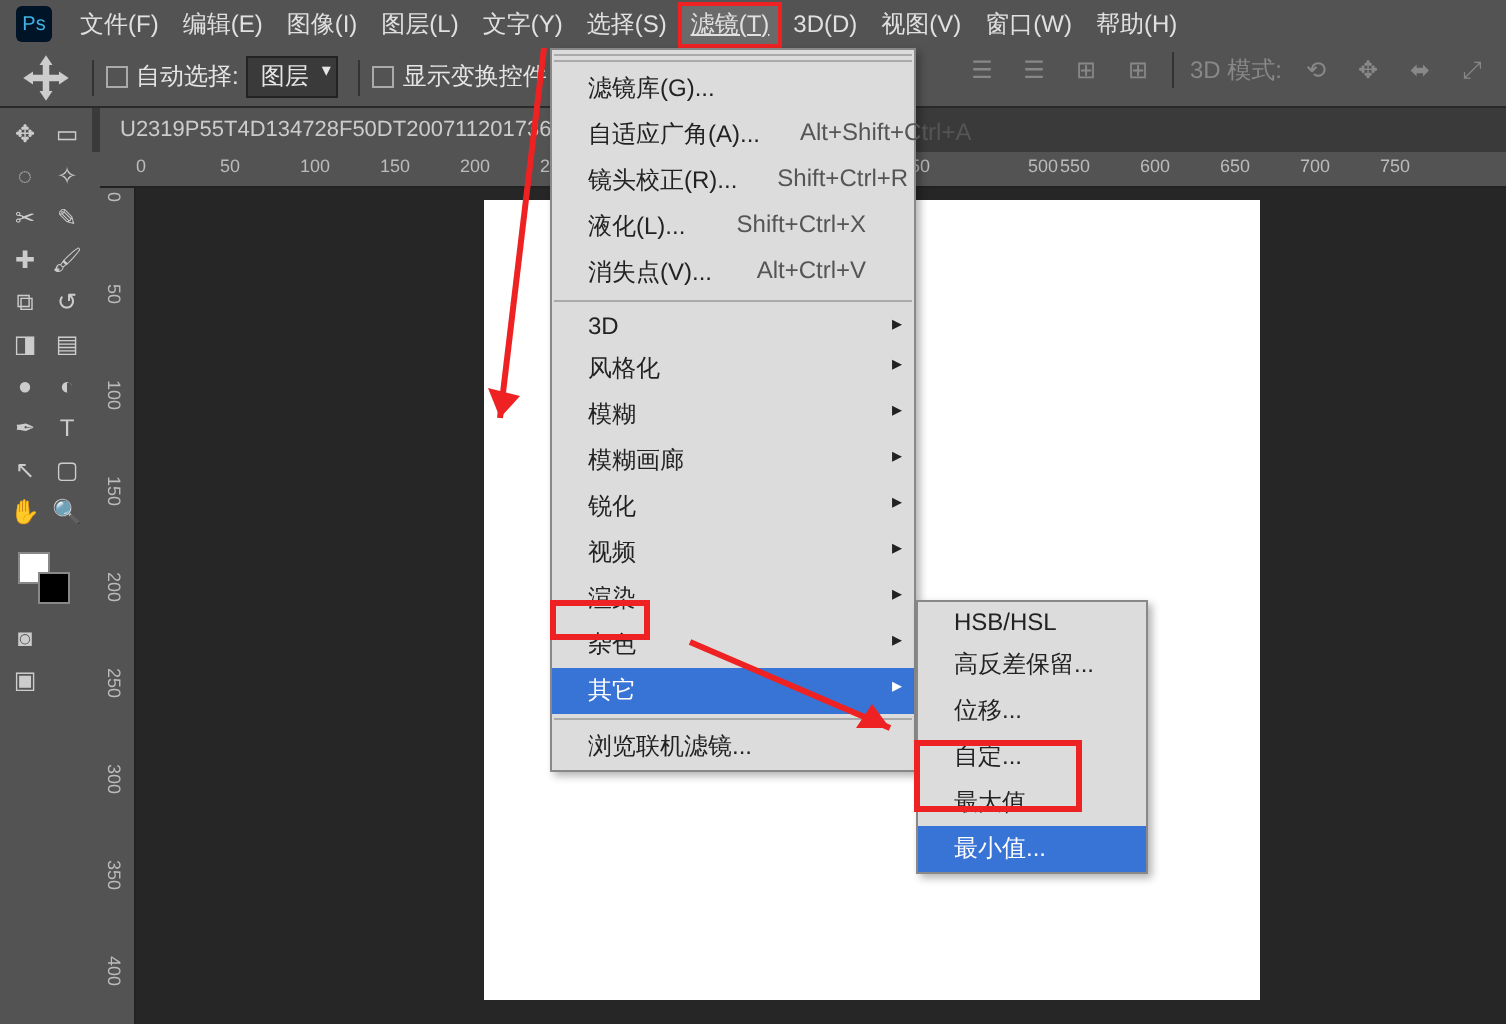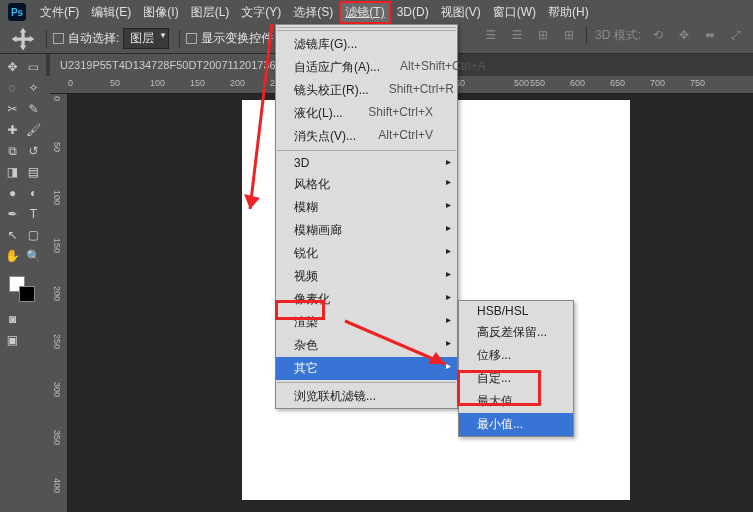--- a/index.html
+++ b/index.html
@@ -1,18 +1,18 @@
 <!DOCTYPE html>
 <html><head>
 <meta charset="utf-8">
 <style>
 * { margin: 0; padding: 0; box-sizing: border-box; font-family: "Microsoft YaHei", Arial, sans-serif; }
 body { background: #535353; width: 753px; height: 512px; overflow: hidden; position: relative; }
 .menubar { background: #535353; height: 24px; display: flex; align-items: center; padding: 0 8px; color: #e0e0e0; font-size: 12px; }
-.menubar .logo { width: 18px; height: 18px; background: #001428; border-radius: 3px; margin-right: 8px; display: flex; align-items: center; justify-content: center; color: #3cb4e6; font-weight: bold; font-size: 10px; }
+.menubar .logo { width: 18px; height: 18px; background: #001428; border-radius: 3px; margin-right: 8px; display: flex; align-items: center; justify-content: center; color: #3cb4e6; font-weight: normal; font-size: 10px; }
 .menubar .menu-item { padding: 3px 6px; cursor: pointer; }
 .menubar .menu-item.open { background: #6a6a6a; border: 2px solid #e22; border-style: solid; padding: 1px 4px; text-decoration: underline; }
 .options-bar { background: #535353; height: 30px; display: flex; align-items: center; padding: 0 10px; color: #e5e5e5; font-size: 12px; border-bottom: 1px solid #2a2a2a; }
 .options-bar .icon-btn { width: 26px; height: 20px; display: flex; align-items: center; justify-content: center; margin-right: 4px; }
 .options-bar .checkbox { width: 11px; height: 11px; border: 1px solid #aaa; margin-right: 4px; display: inline-block; }
 .options-bar .dropdown { background: #3a3a3a; border: 1px solid #222; padding: 1px 14px 1px 6px; margin: 0 4px; position: relative; }
 .options-bar .dropdown::after { content: "▾"; position: absolute; right: 3px; font-size: 9px; }
 .options-bar .sep { width: 1px; height: 18px; background: #333; margin: 0 6px; }
 .tab-bar { background: #3a3a3a; height: 22px; display: flex; align-items: center; padding-left: 50px; }
 .tab { background: #535353; color: #ccc; font-size: 11px; padding: 3px 10px; height: 22px; display: flex; align-items: center; }
@@ -216,23 +216,20 @@
   <div class="dm-item has-sub">
       <span>模糊画廊</span>
     </div>
   <div class="dm-item has-sub">
       <span>锐化</span>
     </div>
   <div class="dm-item has-sub">
       <span>视频</span>
     </div>
   <div class="dm-item has-sub">
-      <span>像素化</span>
-    </div>
-  <div class="dm-item has-sub">
       <span>渲染</span>
     </div>
   <div class="dm-item has-sub">
       <span>杂色</span>
     </div>
   <div class="dm-item has-sub hl">
       <span>其它</span>
     </div>
   <div class="dm-sep"></div>
   <div class="dm-item">

